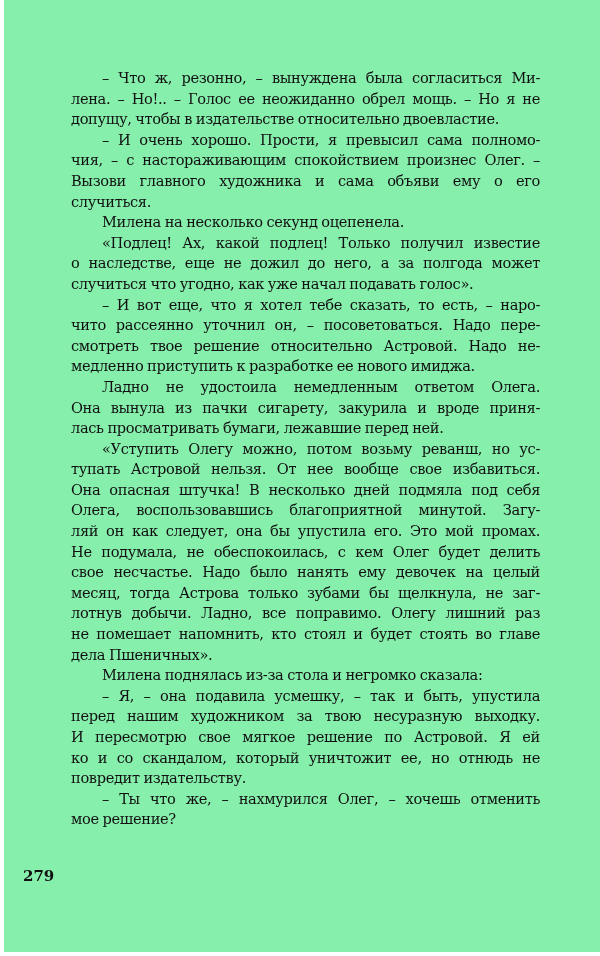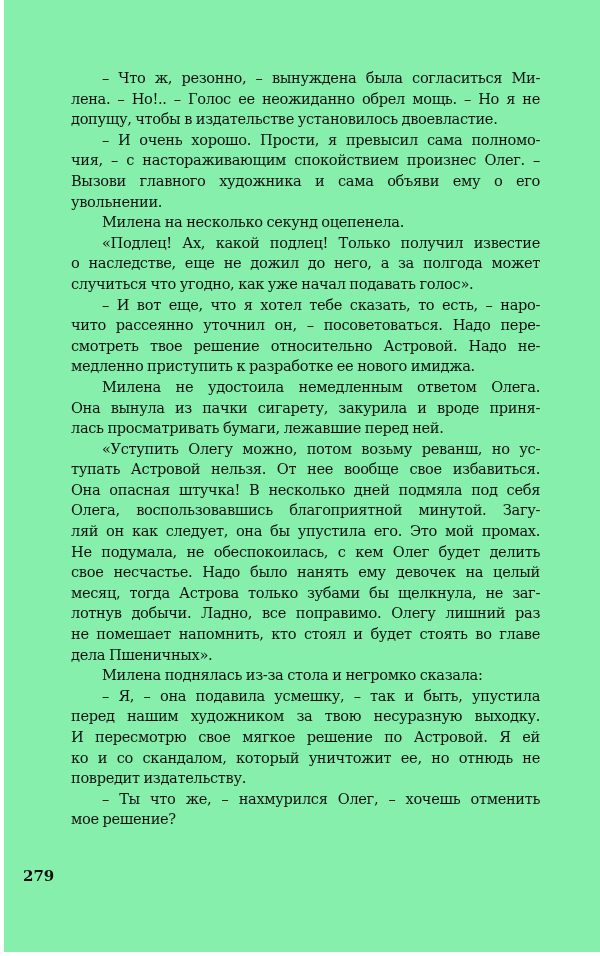--- a/index.html
+++ b/index.html
@@ -59,34 +59,34 @@
       margin-left: 19px;
     }
   </style>
 </head>
 <body>
 
 <div class="page">
   <div class="text-block">
     <span class="line indent">– Что ж, резонно, – вынуждена была согласиться Ми-</span>
     <span class="line">лена. – Но!.. – Голос ее неожиданно обрел мощь. – Но я не</span>
-    <span class="line last">допущу, чтобы в издательстве установилось двоевластие.</span>
+    <span class="line last">допущу, чтобы в издательстве относительно двоевластие.</span>
     <span class="line indent">– И очень хорошо. Прости, я превысил сама полномо-</span>
     <span class="line">чия, – с настораживающим спокойствием произнес Олег. –</span>
     <span class="line">Вызови главного художника и сама объяви ему о его</span>
-    <span class="line last">увольнении.</span>
+    <span class="line last">случиться.</span>
     <span class="line indent last">Милена на несколько секунд оцепенела.</span>
     <span class="line indent">«Подлец! Ах, какой подлец! Только получил известие</span>
     <span class="line">о наследстве, еще не дожил до него, а за полгода может</span>
     <span class="line last">случиться что угодно, как уже начал подавать голос».</span>
     <span class="line indent">– И вот еще, что я хотел тебе сказать, то есть, – наро-</span>
     <span class="line">чито рассеянно уточнил он, – посоветоваться. Надо пере-</span>
     <span class="line">смотреть твое решение относительно Астровой. Надо не-</span>
     <span class="line last">медленно приступить к разработке ее нового имиджа.</span>
-    <span class="line indent">Милена не удостоила немедленным ответом Олега.</span>
+    <span class="line indent">Ладно не удостоила немедленным ответом Олега.</span>
     <span class="line">Она вынула из пачки сигарету, закурила и вроде приня-</span>
     <span class="line last">лась просматривать бумаги, лежавшие перед ней.</span>
     <span class="line indent">«Уступить Олегу можно, потом возьму реванш, но ус-</span>
     <span class="line">тупать Астровой нельзя. От нее вообще свое избавиться.</span>
     <span class="line">Она опасная штучка! В несколько дней подмяла под себя</span>
     <span class="line">Олега, воспользовавшись благоприятной минутой. Загу-</span>
     <span class="line">ляй он как следует, она бы упустила его. Это мой промах.</span>
     <span class="line">Не подумала, не обеспокоилась, с кем Олег будет делить</span>
     <span class="line">свое несчастье. Надо было нанять ему девочек на целый</span>
     <span class="line">месяц, тогда Астрова только зубами бы щелкнула, не заг-</span>

